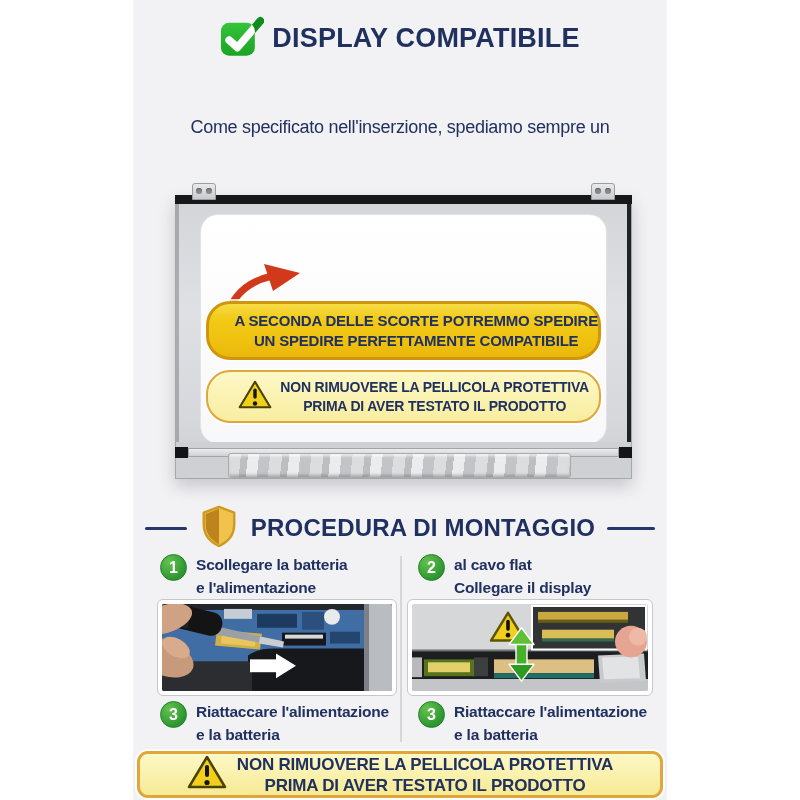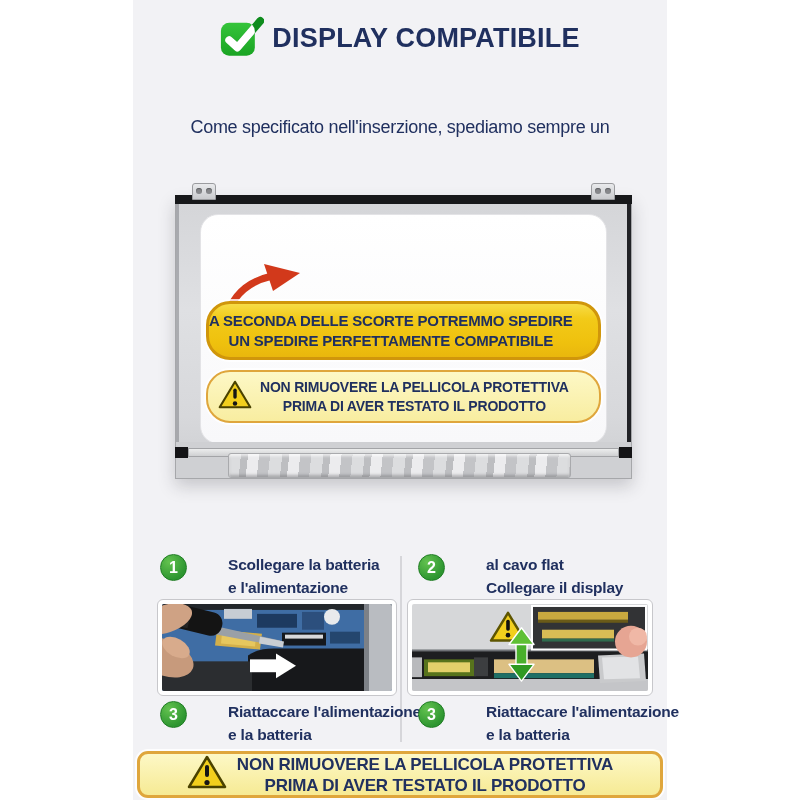--- a/index.html
+++ b/index.html
@@ -26,21 +26,21 @@
   .bracket .hole.h1 { left:3px; } .bracket .hole.h2 { right:3px; }
   .panel-topbar { position:absolute; left:0; top:12px; width:100%; height:9px; background:#17181a; z-index:2; }
   .panel-body { position:absolute; left:0; top:14px; width:100%; height:282px;
     background:linear-gradient(180deg,#d4d5d8 0%,#dfe0e3 40%,#d7d8db 78%,#cdced1 100%);
     border:1px solid #a6a7aa;
     box-shadow:inset -4px 0 0 #212226, inset 3px 0 0 rgba(130,131,136,.55), 0 7px 16px rgba(40,40,50,.22); }
   .panel-inner { position:absolute; left:24px; top:16px; right:24px; height:230px;
     background:linear-gradient(180deg,#ffffff,#f8f8fa); border:1px solid #e3e3e6; border-radius:18px; }
   .red-arrow { position:absolute; left:40px; top:66px; z-index:4; }
   .ybox { position:absolute; left:30px; right:30px; border-radius:24px; z-index:4;
-    display:flex; align-items:center; justify-content:flex-start; text-align:center;
+    display:flex; align-items:center; justify-content:flex-end; text-align:center;
     color:var(--navy,#20305f); font-weight:bold; }
   .ybox.gold { top:103px; height:59px;
     background:linear-gradient(180deg,#f7dc46 0%,#f2ca18 28%,#efc10e 72%,#e9b70d 100%);
     border:3px solid #d0960b; box-shadow:0 0 0 2px rgba(255,255,255,.8);
     font-size:15px; line-height:20px; letter-spacing:-0.2px; }
   .ybox.pale { top:172px; height:53px;
     background:linear-gradient(180deg,#fdf8c6 0%,#f8eda0 100%);
     border:2.5px solid #dfa63c; box-shadow:0 0 0 2px rgba(255,255,255,.8);
     font-size:14px; line-height:19px; letter-spacing:-0.2px; gap:8px; padding:0 10px; }
   .ybox .txt div { white-space:nowrap; }
@@ -59,21 +59,21 @@
   .rule { height:3px; background:#26356b; border-radius:2px; }
   .rule.l { width:42px; } .rule.r { width:48px; }
   .proc-title { font-size:24px; font-weight:bold; color:var(--navy,#20305f); letter-spacing:.2px; }
 
   .step { position:absolute; display:flex; gap:9px; align-items:flex-start; }
   .step-num { flex:0 0 auto; width:27px; height:27px; border-radius:50%;
     background:radial-gradient(circle at 32% 28%, #63c24f, #2d9530 72%);
     border:1px solid #1f7d23; color:#fff; font-weight:bold; font-size:16px;
     display:flex; align-items:center; justify-content:center; margin-top:1px; }
   .step-text { color:var(--navy,#20305f); font-weight:bold; font-size:15.5px; line-height:23px; letter-spacing:-0.2px; }
-  .step-text div { white-space:nowrap;margin-left:32px; }
+  .step-text div { white-space:nowrap; }
   .step.s1 { left:160px; top:553px; } .step.s2 { left:418px; top:553px; }
   .step.s3a { left:160px; top:700px; } .step.s3b { left:418px; top:700px; }
   .col-divider { position:absolute; left:400px; top:556px; width:2px; height:186px; background:#d6d6da; }
 
   .photo { position:absolute; top:599px; height:97px; background:#fff; border:1px solid #c7c7cb;
     border-radius:6px; padding:4px; }
   .photo.left { left:157px; width:240px; }
   .photo.right { left:407px; width:246px; }
   .photo svg { display:block; width:100%; height:100%; border-radius:2px; }
 
@@ -161,20 +161,31 @@
 
       <div class="bottom-band">
         <div class="rail"></div>
         <div class="nub nl"></div>
         <div class="nub nr"></div>
         <div class="foil"></div>
       </div>
     </div>
   </div>
 
+  <div class="proc-head">
+    <span class="rule l"></span>
+    <span>
+      <svg width="40" height="42" viewBox="0 0 40 44">
+        <path d="M20 2 L36 8 V20 C36 32 29 39 20 43 C11 39 4 32 4 20 V8 Z" fill="#f1c34c" stroke="#cf9a22" stroke-width="2.5" stroke-linejoin="round"></path>
+        <path d="M20 4 L6 9.5 V20 C6 31 12.5 37.5 20 41 Z" fill="#bd831d"></path>
+      </svg>
+    </span>
+    <span class="proc-title">PROCEDURA DI MONTAGGIO</span>
+    <span class="rule r"></span>
+  </div>
 
   <div class="step s1">
     <span class="step-num">1</span>
     <span class="step-text">
       <div>Scollegare la batteria</div>
       <div>e l'alimentazione</div>
     </span>
   </div>
   <div class="step s2">
     <span class="step-num">2</span>

